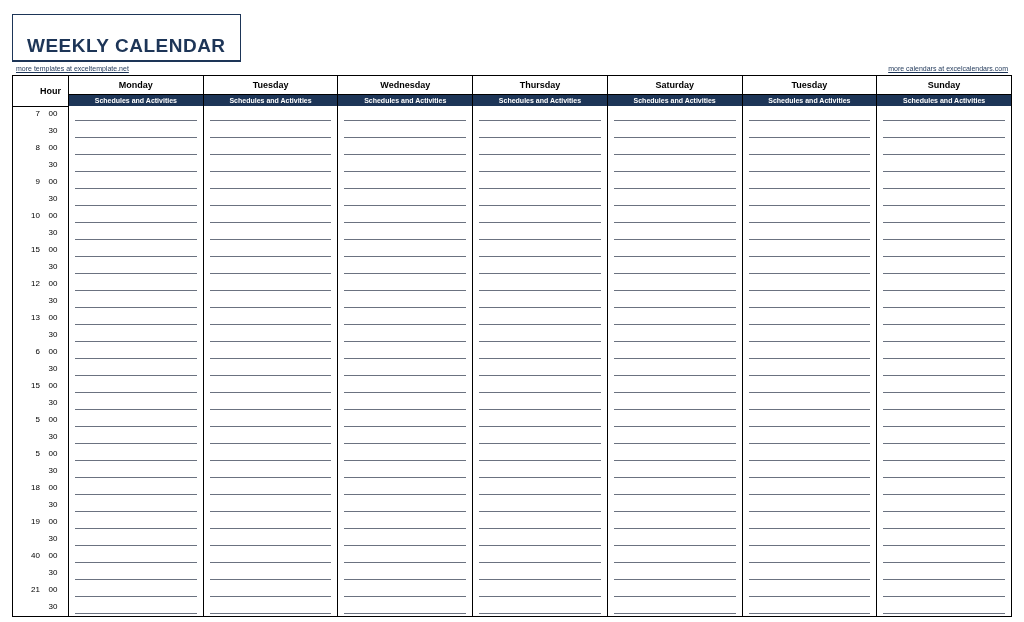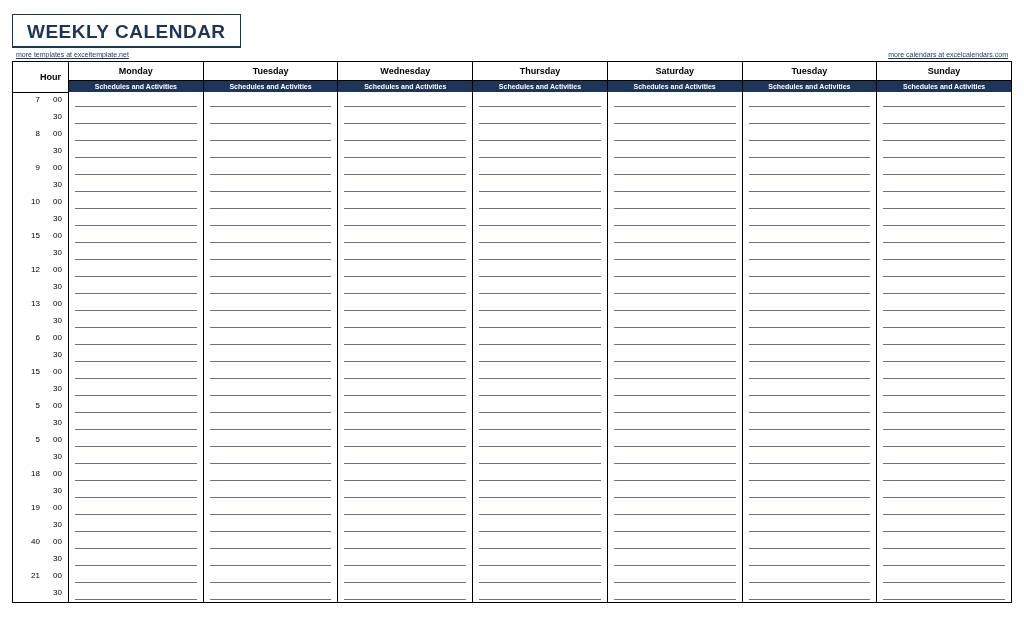--- a/index.html
+++ b/index.html
@@ -8,21 +8,21 @@
     background: #fff;
     width: 1024px;
     height: 622px;
     overflow: hidden;
     padding: 14px 12px;
     color: #000;
   }
   .title-bar {
     border: 1px solid #1d3557;
     border-bottom: 2px solid #1d3557;
-    padding: 6px 14px 3px 14px;
+    padding: 20px 14px 3px 14px;
     display: inline-block;
     margin-bottom: 2px;
   }
   .title-bar h1 {
     font-size: 19px;
     font-weight: 700;
     color: #1d3557;
     letter-spacing: 0.5px;
   }
   .links-row {
@@ -73,21 +73,21 @@
     padding: 0 6px 2px 6px;
   }
   tr.time-row td.hour-cell {
     font-size: 8px;
     text-align: right;
     padding-right: 6px;
     white-space: nowrap;
     vertical-align: middle;
   }
   .hr-num { display:inline-block; width:18px; text-align:right; }
-  .mn-num { display:inline-block; width:18px; text-align:right; margin-left:4px;}
+  .mn-num { display:inline-block; width:18px; text-align:center; margin-left:4px;}
   tr.time-row td.slot {
     position: relative;
   }
   tr.time-row td.slot::after {
     content: "";
     position: absolute;
     left: 6px; right: 6px; bottom: 2px;
     border-bottom: 1px solid #6b7280;
   }
   tbody tr:last-child td { border-bottom: 1px solid #000; }

